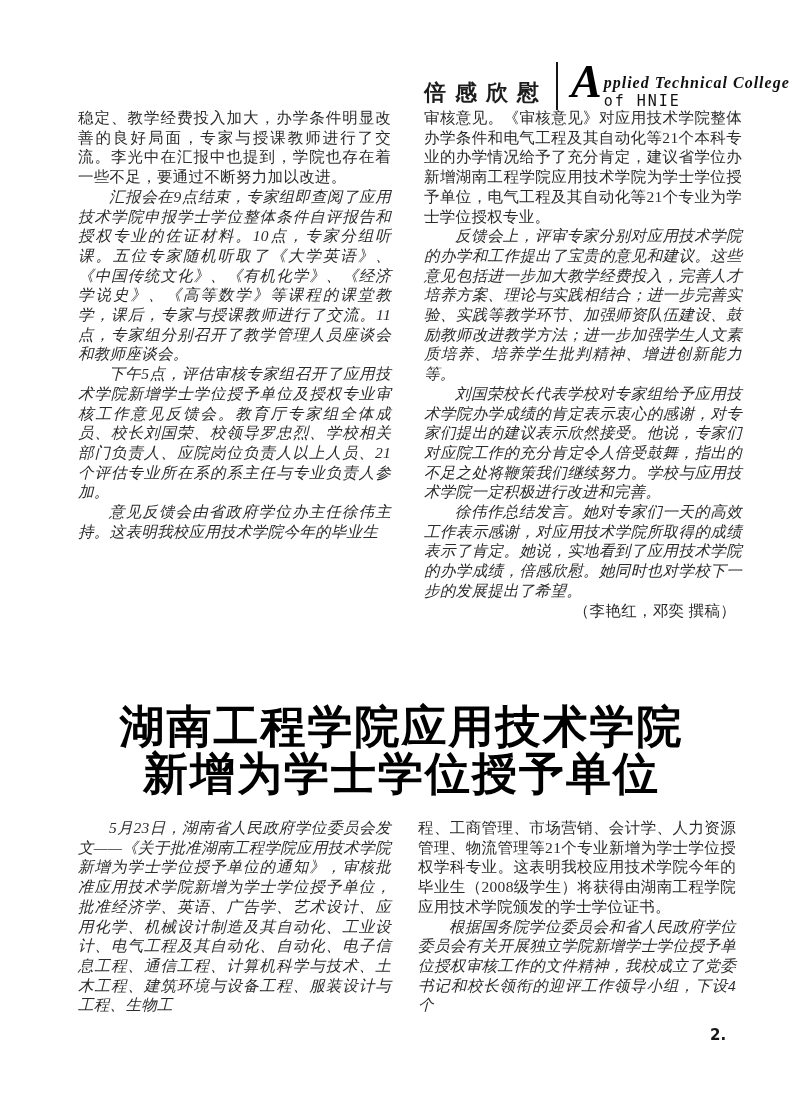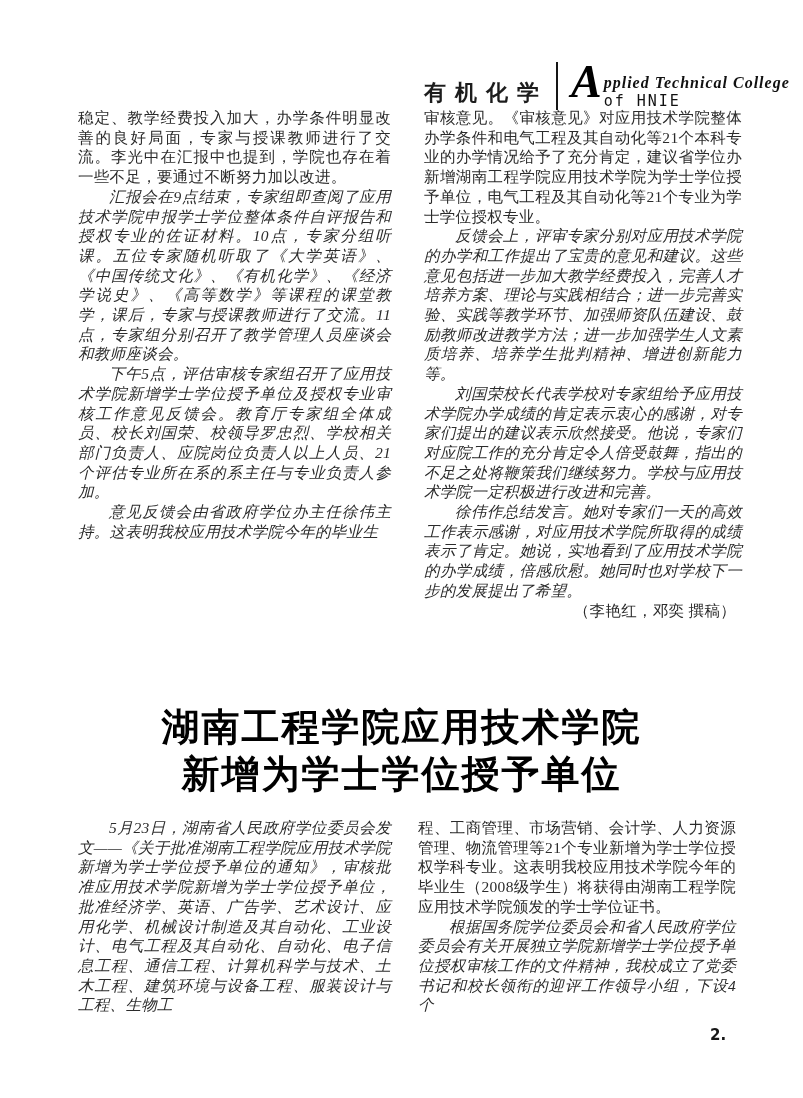--- a/index.html
+++ b/index.html
@@ -33,37 +33,37 @@
   .a1-left  { top:108px; left:78px;  width:313px; }
   .a1-right { top:108px; left:418px; width:318px;margin-left:6px; }
   .a2-left  { top:818px; left:78px;  width:313px; }
   .a2-right { top:818px; left:418px; width:318px; }
   .byline { text-align:right; padding-right:6px; text-indent:0; }
 
   
   .headline {
     position:absolute; top:704px; left:0; width:803px;
     text-align:center; font-weight:bold; color:#000;
-    font-size:38px; line-height:47px; letter-spacing:2px; white-space:nowrap;
+    font-size:45px; line-height:47px; letter-spacing:2px; white-space:nowrap;
   }
 
   
   .page-number {
     position:absolute; top:1026px; left:710px;
     font-family:"DejaVu Sans","Liberation Sans",sans-serif;
     font-size:15px; font-weight:bold; color:#161616;
   }
 </style>
 </head>
 <body>
 
 <div class="page">
 
   <div class="header">
-    <div class="header-cn">有机化学</div>
+    <div class="header-cn">倍感欣慰</div>
     <div class="header-divider"></div>
     <div class="header-en">
       <span class="logo-initial">A</span>
       <span class="logo-text">
         <span class="logo-name">pplied Technical College</span>
         <span class="logo-sub">of HNIE</span>
       </span>
     </div>
   </div>
 

